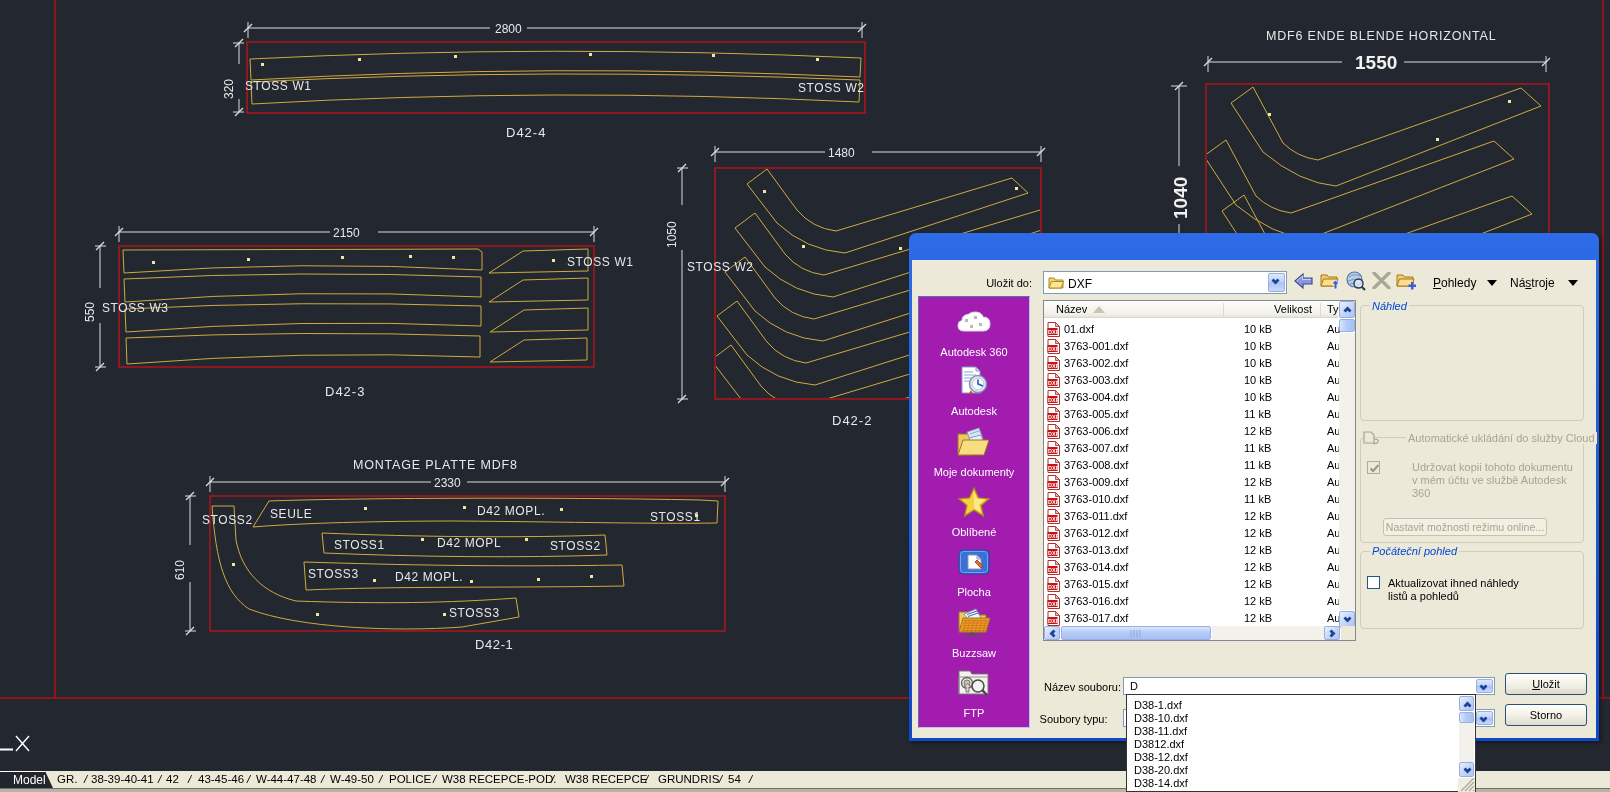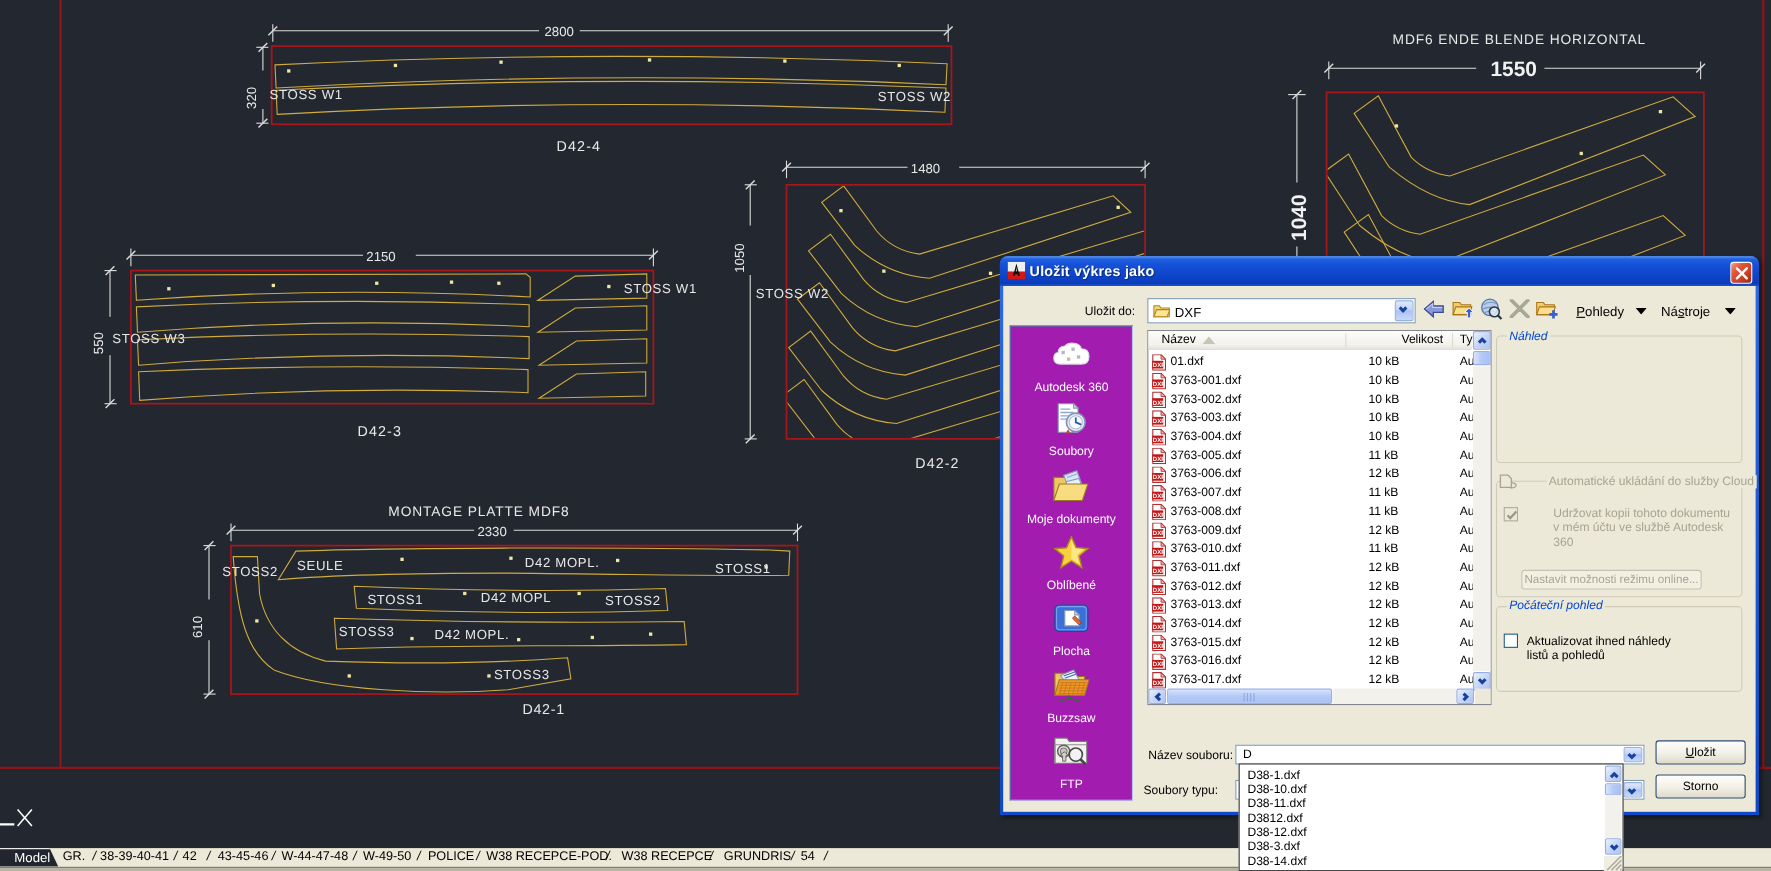--- a/index.html
+++ b/index.html
@@ -320,34 +320,20 @@
         </symbol>
     <symbol id="ilf" viewBox="0 0 7 9">
           <path d="M0.5,4.5 L4.5,0.5 L6.5,2.5 L4.5,4.5 L6.5,6.5 L4.5,8.5 Z" fill="#17439c"></path>
         </symbol>
     <symbol id="irt" viewBox="0 0 7 9">
           <path d="M6.5,4.5 L2.5,0.5 L0.5,2.5 L2.5,4.5 L0.5,6.5 L2.5,8.5 Z" fill="#17439c"></path>
         </symbol>
   </defs>
 </svg>
 <div id="dlg">
-  <div id="titlebar">
-    <svg id="dlgicon" width="16" height="16" viewBox="0 0 16 16">
-      <rect x="0" y="0" width="16" height="9" fill="#efefef"></rect>
-      <rect x="0" y="9" width="16" height="7" fill="#d41818"></rect>
-      <path d="M8,1.5 L11,13 L9.6,13 L8.9,10.5 L7.1,10.5 L6.4,13 L5,13 Z M8,5 L7.5,8.8 L8.5,8.8 Z" fill="#101010"></path>
-      <rect x="5.2" y="9.8" width="5.6" height="1.4" fill="#101010"></rect>
-    </svg>
-    <div id="titletext">Uložit výkres jako</div>
-    <div id="closebtn">
-      <svg width="13" height="13" viewBox="0 0 13 13">
-            <path d="M2,2 L11,11 M11,2 L2,11" stroke="#fff" stroke-width="2.2" stroke-linecap="round"></path>
-          </svg>
-    </div>
-  </div>
   <div id="dlgbody">
 
     <div class="lbl" style="left:40px; top:17px; width:80px; text-align:right">Uložit do:</div>
     <div class="combo" style="left:131px; top:11px; width:244px; height:23px">
       <svg style="left:4px; top:3px" width="16" height="15" viewBox="0 0 16 15">
         <path d="M1,4 L1,13 L15,13 L15,5 L7.5,5 L6,3 L1,3 Z" fill="#f4d478" stroke="#b08820" stroke-width="1"></path>
         <path d="M1,13 L3.5,6.5 L15.5,6.5 L13,13 Z" fill="#fbe693" stroke="#b08820" stroke-width="1"></path>
       </svg>
       <div class="lbl" style="left:24px; top:5px; font-size:12px">DXF</div>
       <div class="cbtn">
@@ -400,21 +386,21 @@
       <div class="plbl" style="top:49px">Autodesk 360</div>
       <svg style="top:69px" width="30" height="30" viewBox="0 0 30 30">
         <path d="M3,1 L17,1 L21,5 L21,27 L3,27 Z" fill="#fff" stroke="#8898b8"></path>
         <path d="M17,1 L17,5 L21,5 Z" fill="#d8e0f0" stroke="#8898b8"></path>
         <path d="M5,6 L14,6 M5,9 L17,9 M5,12 L17,12 M5,15 L12,15" stroke="#88a8d8" stroke-width="1.2"></path>
         <circle cx="19" cy="18" r="8.5" fill="#e8edf8" stroke="#8090b0" stroke-width="1.5"></circle>
         <circle cx="19" cy="18" r="6" fill="#f8fafc" stroke="#b0bcd8"></circle>
         <path d="M19,13.5 L19,18 L24,20" stroke="#2858b8" stroke-width="1.6" fill="none"></path>
         <path d="M12,24 L14,28 L10,28 Z" fill="#c84818"></path>
       </svg>
-      <div class="plbl" style="top:108px">Soubory</div>
+      <div class="plbl" style="top:108px">Autodesk</div>
       <svg style="top:129px" width="34" height="31" viewBox="0 0 34 31">
         <path d="M1,8 L12,8 L14,11 L14,29 L1,29 Z" fill="#f0c860" stroke="#987820" transform="skewX(0)"></path>
         <path d="M10,6 L22,2 L26,13 L14,17 Z" fill="#d8e4f4" stroke="#8898b8"></path>
         <path d="M13,8 L23,4.5" stroke="#88a8d8" stroke-width="1"></path>
         <path d="M12,12 L24,9 L28,20 L16,23 Z" fill="#e8f0fa" stroke="#8898b8"></path>
         <path d="M1,29 L6,14 L32,14 L27,29 Z" fill="#f8dc80" stroke="#987820"></path>
       </svg>
       <div class="plbl" style="top:169px">Moje dokumenty</div>
       <svg style="top:190px" width="34" height="31" viewBox="0 0 34 31">
         <path d="M17,1 L21.5,11 L32,11.8 L24,18.5 L26.5,29 L17,23 L7.5,29 L10,18.5 L2,11.8 L12.5,11 Z" fill="#f8d040" stroke="#a88820" stroke-width="1.3"></path>
@@ -680,21 +666,21 @@
     <div class="btn" style="left:593px; top:413px; width:82px; height:22px; line-height:21px"><span class="us">U</span>ložit</div>
     <div class="btn" style="left:593px; top:444px; width:82px; height:22px; line-height:21px">Storno</div>
   </div>
 </div>
 <div id="ddown">
   <div class="di" style="top:4px">D38-1.dxf</div>
   <div class="di" style="top:17px">D38-10.dxf</div>
   <div class="di" style="top:30px">D38-11.dxf</div>
   <div class="di" style="top:43px">D3812.dxf</div>
   <div class="di" style="top:56px">D38-12.dxf</div>
-  <div class="di" style="top:69px">D38-3.dxf</div>
+  <div class="di" style="top:69px">D38-20.dxf</div>
   <div class="di" style="top:82px">D38-14.dxf</div>
   <div class="sbtn" style="left:332px; top:1px; width:15px; height:15px">
         <svg width="9" height="7">
           <use href="#iup"></use>
         </svg>
       </div>
   <div class="sthumb" style="left:332px; top:17px; width:15px; height:11px"></div>
   <div class="strack" style="left:332px; top:28px; width:15px; height:39px"></div>
   <div class="sbtn" style="left:332px; top:67px; width:15px; height:15px">
         <svg width="9" height="7">

